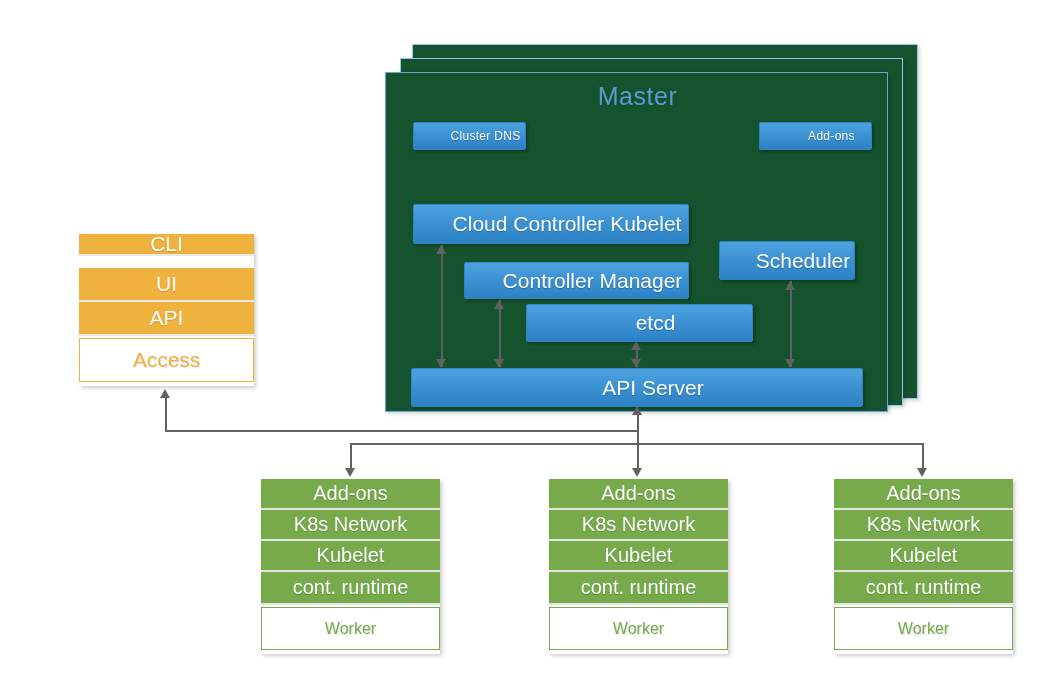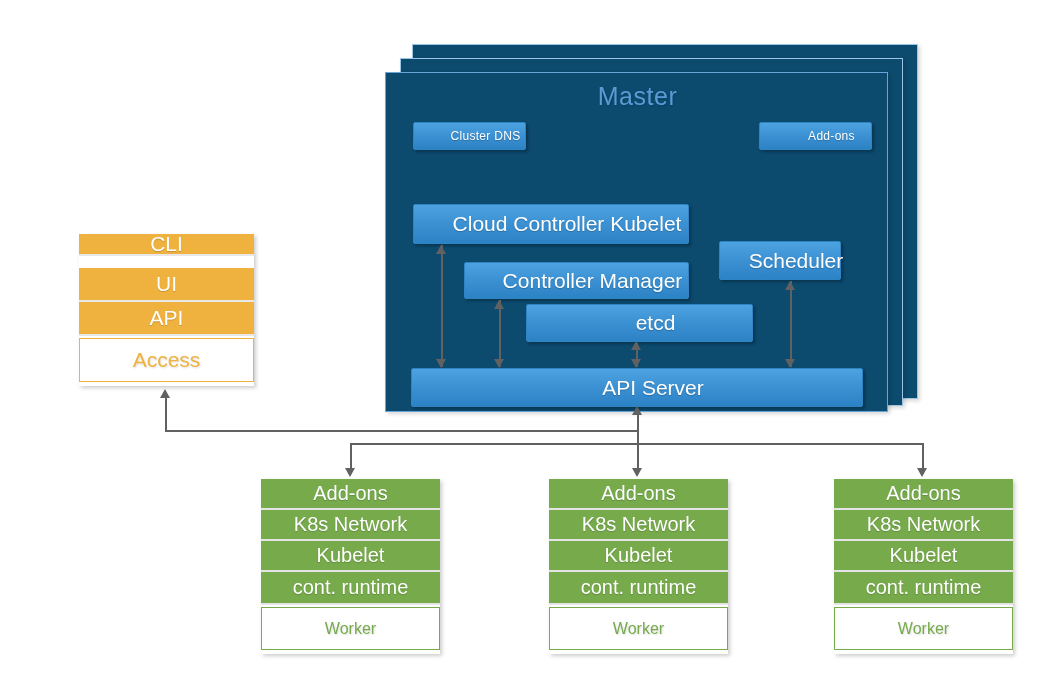--- a/index.html
+++ b/index.html
@@ -20,21 +20,21 @@
     background: #ffffff;
     overflow: hidden;
   }
 
   
   .abs { position: absolute; box-sizing: border-box; }
 
   
   .master-frame {
     border: 1.6px solid #67a5d8;
-    background: #0c4a6e;
+    background: #14532d;
     box-shadow: 2px 2px 4px rgba(0,0,0,0.16);
   }
   .master-frame.ghost { border-color: #9dc6e6; }
 
   .master-title {
     position: absolute;
     text-align: center;
     color: #5b9bd5;
     font-size: 25px;
     letter-spacing: 0.5px;
@@ -150,21 +150,21 @@
     </div>
 
     <div class="abs bluebox" style="left:78px; top:189px; width:225px; height:37px;">
       <span>Controller Manager</span>
     </div>
 
     <div class="abs bluebox" style="left:140px; top:231px; width:227px; height:38px;">
       <span>etcd</span>
     </div>
 
-    <div class="abs bluebox" style="left:333px; top:168px; width:122px; height:39px;">
+    <div class="abs bluebox" style="left:333px; top:168px; width:136px; height:39px;">
       <span>Scheduler</span>
     </div>
 
     <div class="abs bluebox" style="left:25px; top:295px; width:452px; height:39px;">
       <span>API Server</span>
     </div>
 
     <div class="line-v" style="left:55px; top:172px; height:122px;"></div>
     <div class="arrow-up" style="left:50px; top:172px;"></div>
     <div class="arrow-down" style="left:50px; top:286px;"></div>

